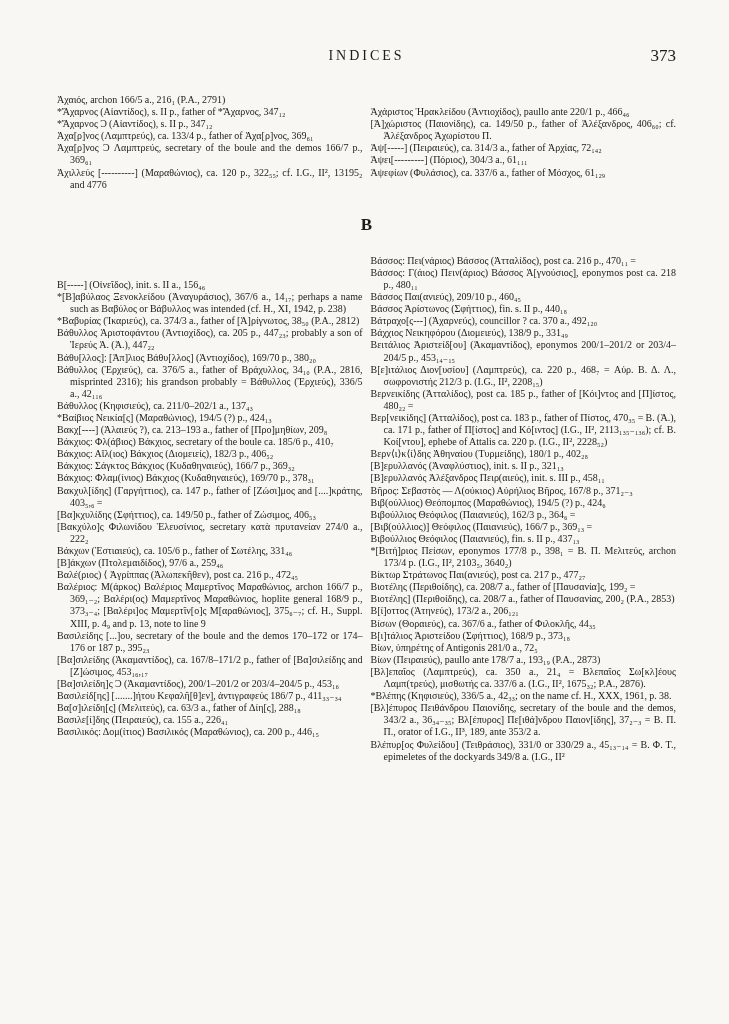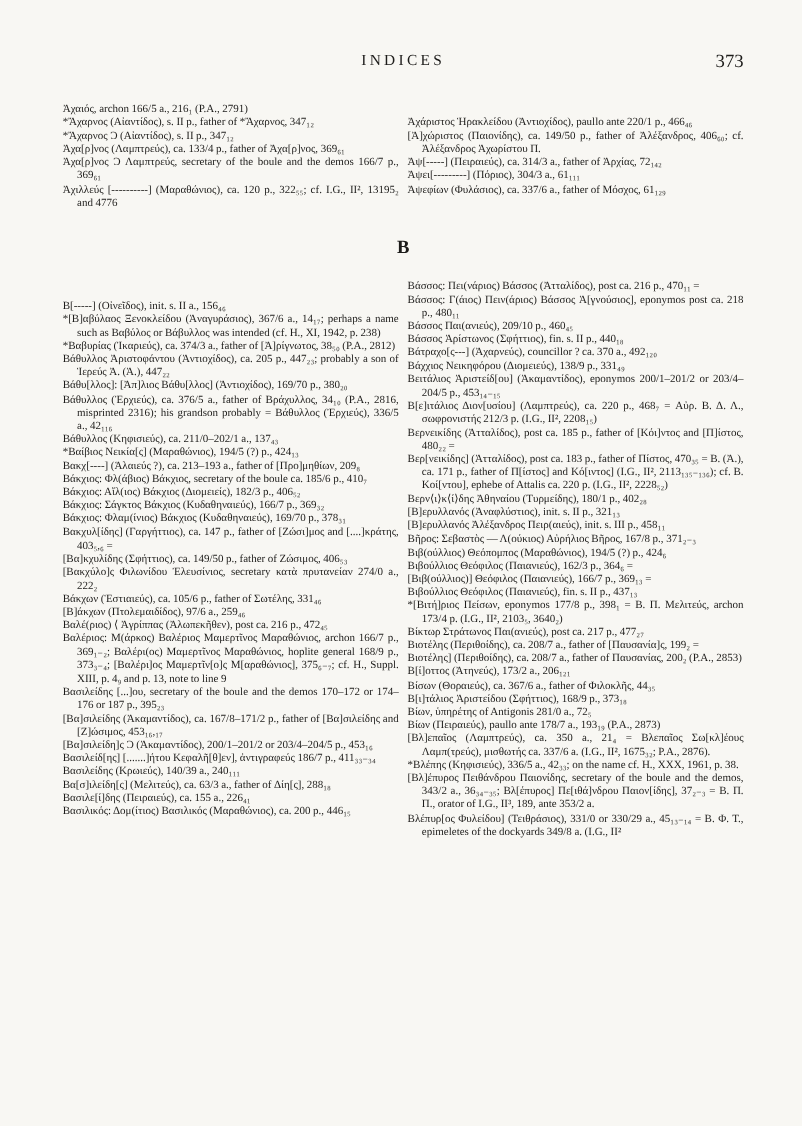--- a/index.html
+++ b/index.html
@@ -108,21 +108,20 @@
         <p class="entry">[Βα]κχυλίδης (Σφήττιος), ca. 149/50 p., father of Ζώσιμος, 406₅₃</p>
         <p class="entry">[Βακχύλο]ς Φιλωνίδου Ἐλευσίνιος, secretary κατὰ πρυτανείαν 274/0 a., 222₂</p>
         <p class="entry">Βάκχων (Ἑστιαιεύς), ca. 105/6 p., father of Σωτέλης, 331₄₆</p>
         <p class="entry">[Β]άκχων (Πτολεμαιδίδος), 97/6 a., 259₄₆</p>
         <p class="entry">Βαλέ(ριος) ⟨ Ἀγρίππας (Ἀλωπεκῆθεν), post ca. 216 p., 472₄₅</p>
         <p class="entry">Βαλέριος: Μ(άρκος) Βαλέριος Μαμερτῖνος Μαραθώνιος, archon 166/7 p., 369₁₋₂; Βαλέρι(ος) Μαμερτῖνος Μαραθώνιος, hoplite general 168/9 p., 373₃₋₄; [Βαλέρι]ος Μαμερτῖν[ο]ς Μ[αραθώνιος], 375₆₋₇; cf. H., Suppl. XIII, p. 4₉ and p. 13, note to line 9</p>
         <p class="entry">Βασιλείδης [...]ου, secretary of the boule and the demos 170–172 or 174–176 or 187 p., 395₂₃</p>
         <p class="entry">[Βα]σιλείδης (Ἀκαμαντίδος), ca. 167/8–171/2 p., father of [Βα]σιλείδης and [Ζ]ώσιμος, 453₁₆,₁₇</p>
         <p class="entry">[Βα]σιλείδη]ς Ɔ (Ἀκαμαντίδος), 200/1–201/2 or 203/4–204/5 p., 453₁₆</p>
         <p class="entry">Βασιλείδ[ης] [.......]ήτου Κεφαλῆ[θ]εν], ἀντιγραφεύς 186/7 p., 411₃₃₋₃₄</p>
-        <p class="entry">Βασιλείδης (Κρωιεύς), 140/39 a., 240₁₁₁</p>
         <p class="entry">Βα[σ]ιλείδη[ς] (Μελιτεύς), ca. 63/3 a., father of Δίη[ς], 288₁₈</p>
         <p class="entry">Βασιλε[ί]δης (Πειραιεύς), ca. 155 a., 226₄₁</p>
         <p class="entry">Βασιλικός: Δομ(ίτιος) Βασιλικός (Μαραθώνιος), ca. 200 p., 446₁₅</p>
       </div>
     <div class="col">
         <p class="entry">Βάσσος: Πει(νάριος) Βάσσος (Ἀτταλίδος), post ca. 216 p., 470₁₁ =</p>
         <p class="entry">Βάσσος: Γ(άιος) Πειν(άριος) Βάσσος Ἁ[γνούσιος], eponymos post ca. 218 p., 480₁₁</p>
         <p class="entry">Βάσσος Παι(ανιεύς), 209/10 p., 460₄₅</p>
         <p class="entry">Βάσσος Ἀρίστωνος (Σφήττιος), fin. s. II p., 440₁₈</p>
         <p class="entry">Βάτραχο[ς---] (Ἀχαρνεύς), councillor ? ca. 370 a., 492₁₂₀</p>

